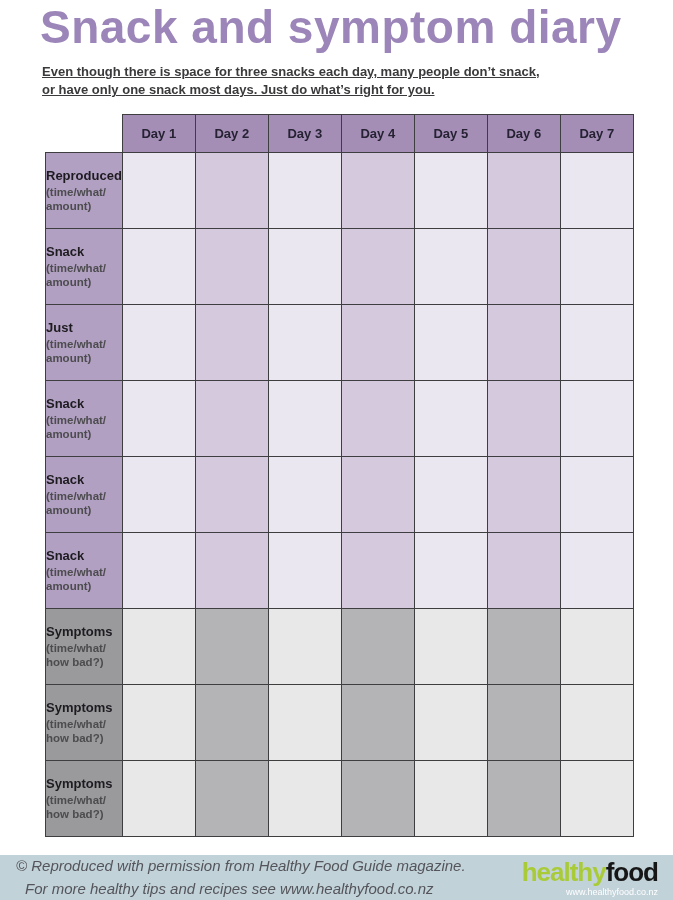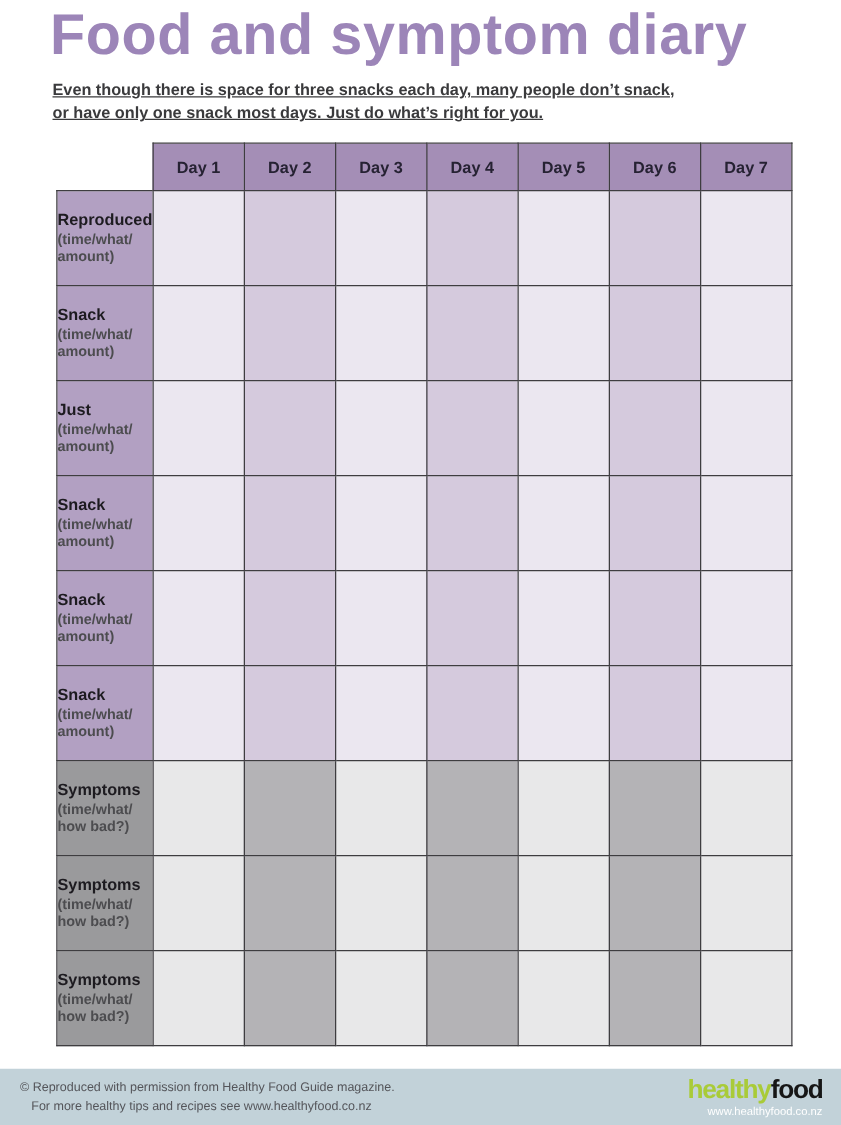--- a/index.html
+++ b/index.html
@@ -90,47 +90,48 @@
     bottom: 0;
     width: 673px;
     height: 45px;
     background: var(--footer_band, #c2d2d9);
     display: flex;
     align-items: center;
     justify-content: space-between;
     padding: 0 15px 0 16px;
   }
   .credit {
-    font-size: 10px;
+    font-size: 15px;
     color: var(--footer_text, #54555a);
     line-height: 1.5;
+    font-style: italic;
   }
   .credit-line-2 { padding-left: 9px; }
   .logo-block { text-align: right; }
   .logo {
-    font-size: 21px;
+    font-size: 26px;
     font-weight: bold;
     letter-spacing: -1px;
     line-height: 1;
     white-space: nowrap;
   }
   .logo-healthy { color: var(--logo_green, #a9cb38); }
   .logo-food    { color: var(--logo_black, #161616); }
   .logo-url {
     font-size: 9px;
     color: #ffffff;
     margin-top: 2px;
   }
 </style>
 </head>
 <body>
 
 <div class="page">
 
-  <h1 class="page-title">Food and symptom diary</h1>
+  <h1 class="page-title">Snack and symptom diary</h1>
 
   <p class="subtitle">
     <span>Even though there is space for three snacks each day, many people don’t snack,</span><br>
     <span>or have only one snack most days. Just do what’s right for you.</span>
   </p>
 
   <table class="diary-table">
     <thead>
       <tr id="header-row">
         <th class="corner-cell"></th>

